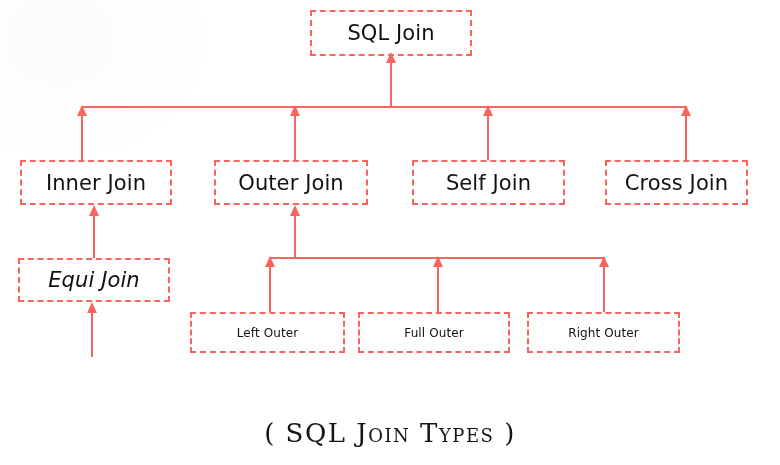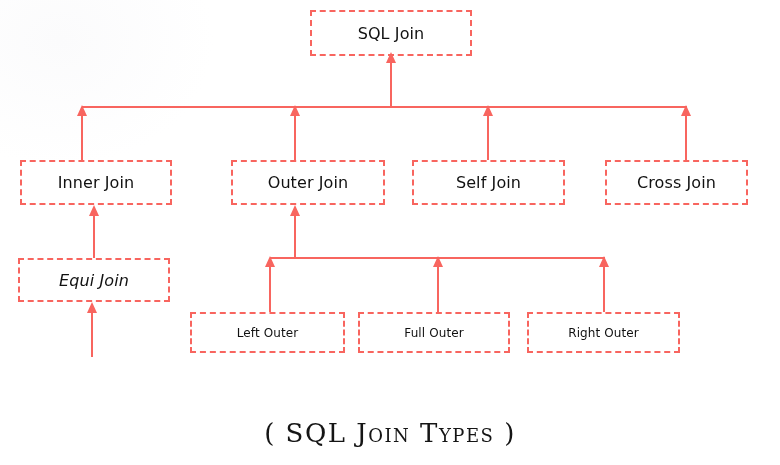--- a/index.html
+++ b/index.html
@@ -23,21 +23,21 @@
   
   .node {
     position: absolute;
     box-sizing: border-box;
     border: 2px dashed #f8655f;
     background: transparent;
     display: flex;
     align-items: center;
     justify-content: center;
     color: #111111;
-    font-size: 16px;
+    font-size: 21px;
     font-weight: 400;
     letter-spacing: 0.1px;
     white-space: nowrap;
     user-select: none;
   }
   .node.small { font-size: 12px; }
 
   
   .hline {
     position: absolute;
@@ -97,21 +97,21 @@
   <div class="vline" style="left:487px; top:107px; height:53px;"></div>
   <div class="arrowhead" style="left:483px; top:105px;"></div>
 
   <div class="vline" style="left:685px; top:107px; height:53px;"></div>
   <div class="arrowhead" style="left:681px; top:105px;"></div>
 
   <div class="node" style="left:20px; top:160px; width:152px; height:45px;">
     <span>Inner Join</span>
   </div>
 
-  <div class="node" style="left:231px; top:160px; width:154px; height:45px;">
+  <div class="node" style="left:214px; top:160px; width:154px; height:45px;">
     <span>Outer Join</span>
   </div>
 
   <div class="node" style="left:412px; top:160px; width:153px; height:45px;">
     <span>Self Join</span>
   </div>
 
   <div class="node" style="left:605px; top:160px; width:143px; height:45px;">
     <span>Cross Join</span>
   </div>

